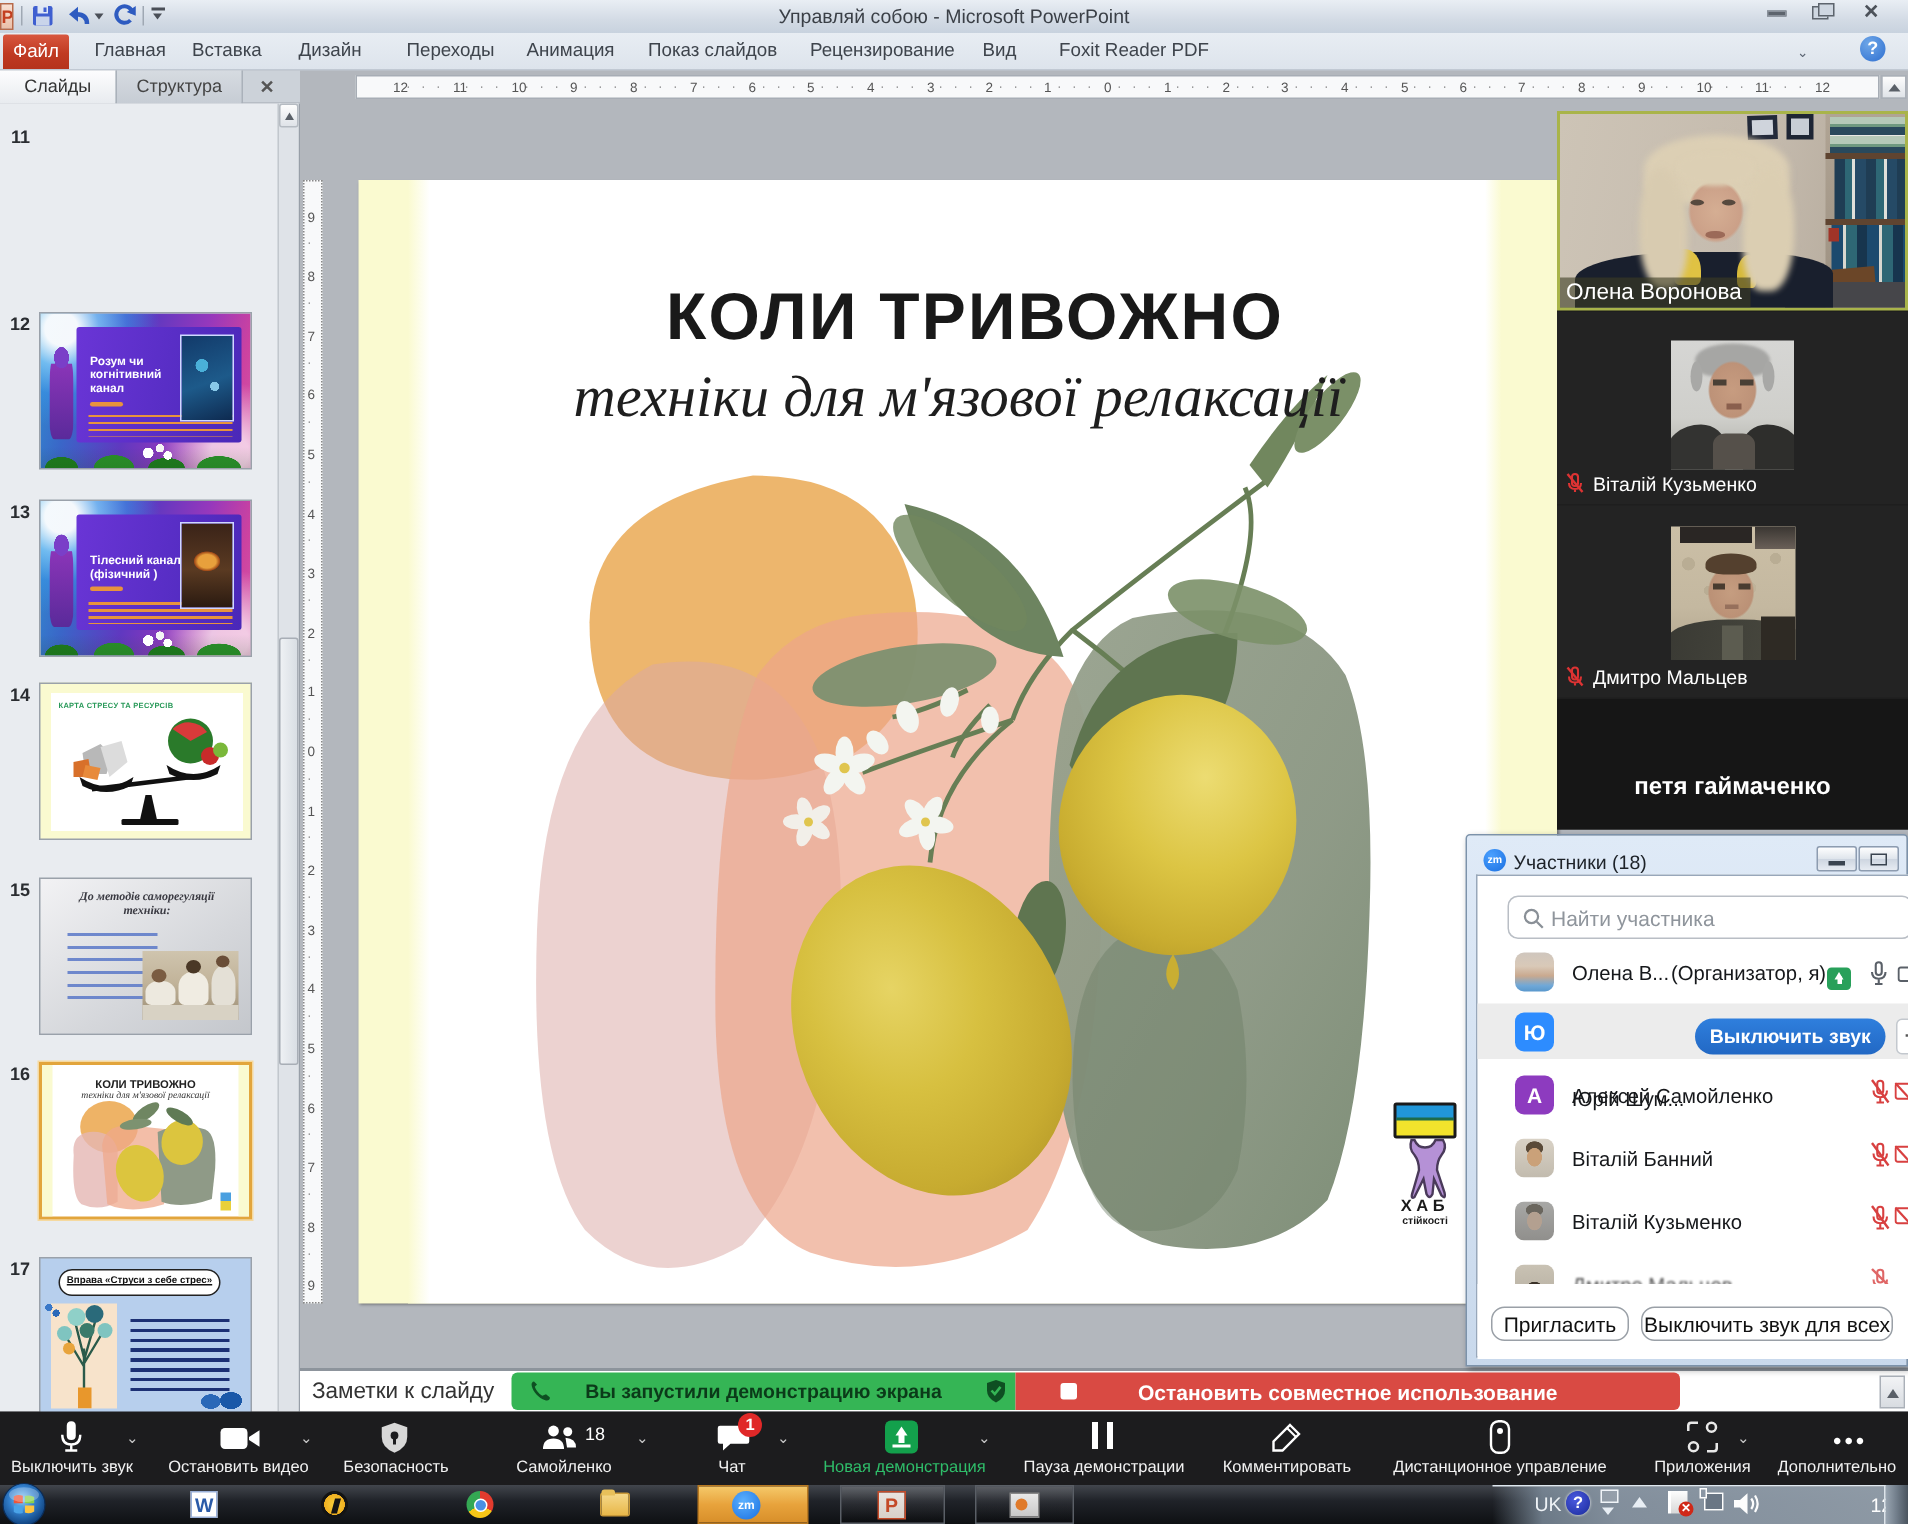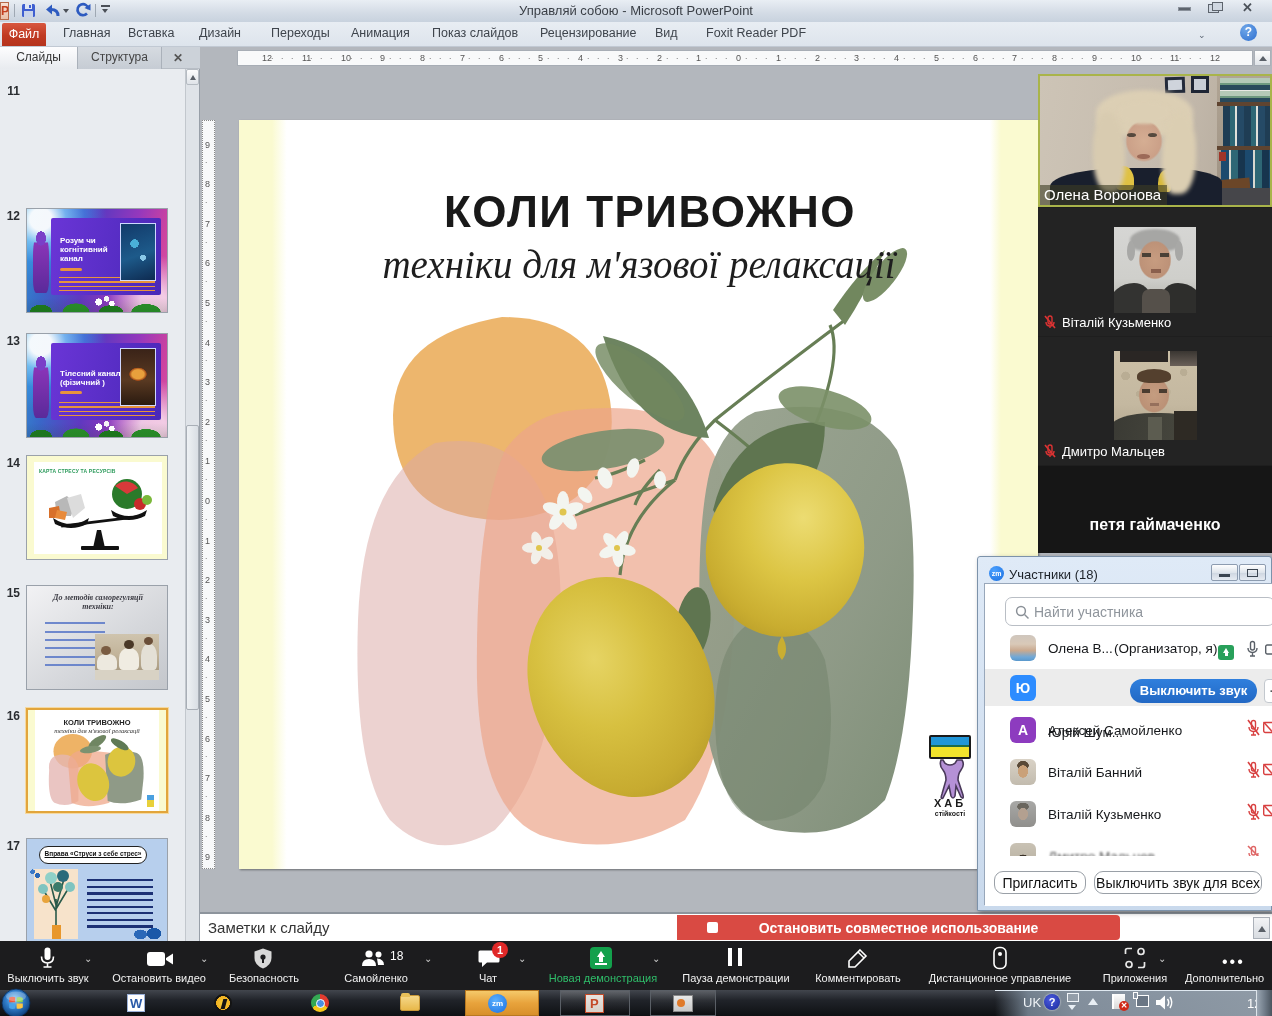--- a/index.html
+++ b/index.html
@@ -737,20 +737,30 @@
           <path d="M5.5 4.5 Q5.5 2.5 7.5 2.5 Q9.5 2.5 9.5 4.5 L9.5 9 Q9.5 11 7.5 11 Q5.5 11 5.5 9 Z M3 9 Q3 13.5 7.5 13.5 Q12 13.5 12 9" stroke="#d84040" stroke-width="1.4" fill="none"></path>
           <line x1="2" y1="2" x2="13" y2="13" stroke="#d84040" stroke-width="1.6"></line>
         </svg>
 
       <div class="abs" style="left:0;top:272px;width:289px;height:50px;background:#fff;"></div>
       <div class="abs pfbtn" style="left:9px;width:92px;">Пригласить</div>
       <div class="abs pfbtn" style="left:109px;width:168px;">Выключить звук для всех</div>
     </div>
   </div>
 
+  <div class="abs" id="greenbar">
+    <svg class="abs" style="left:12px;top:5px;" width="15" height="15" viewBox="0 0 15 15">
+        <path d="M3 1 C2 1 1 2 1.5 4 C2.5 8 6 12 10.5 13.5 C12.5 14 14 13 13.5 11.5 L11 9.5 L8.5 10.5 C6 9 4.5 7 3.5 4.5 L5 3 Z" fill="#0e4f22"></path>
+      </svg>
+    <div class="abs" style="left:0;right:0;top:5px;text-align:center;color:#0b3a19;">Вы запустили демонстрацию экрана</div>
+    <svg class="abs" style="left:315px;top:4px;" width="16" height="17" viewBox="0 0 16 17">
+        <path d="M8 1 L14 3 L14 8 Q14 13 8 16 Q2 13 2 8 L2 3 Z" fill="#0e4f22"></path>
+        <path d="M5 8 L7.2 10.4 L11 5.6" stroke="#35b555" stroke-width="1.7" fill="none"></path>
+      </svg>
+  </div>
   <div class="abs" id="redbar">
     <div class="abs" style="left:30px;top:7px;width:11px;height:11px;background:#fff;border-radius:2px;"></div>
     <div class="abs" style="left:0;right:0;top:5px;text-align:center;">Остановить совместное использование</div>
   </div>
 
   <div class="abs" id="ztoolbar">
     <svg class="abs" style="left:38px;top:5px;" width="19" height="24" viewBox="0 0 19 24">
         <path d="M6.5 4.5 Q6.5 1.5 9.5 1.5 Q12.5 1.5 12.5 4.5 L12.5 11 Q12.5 14 9.5 14 Q6.5 14 6.5 11 Z" fill="#fff"></path>
         <path d="M3.5 10.5 Q3.5 17 9.5 17 Q15.5 17 15.5 10.5 M9.5 17 L9.5 21 M5.5 21 L13.5 21" fill="none" stroke="#fff" stroke-width="1.6"></path>
       </svg>

